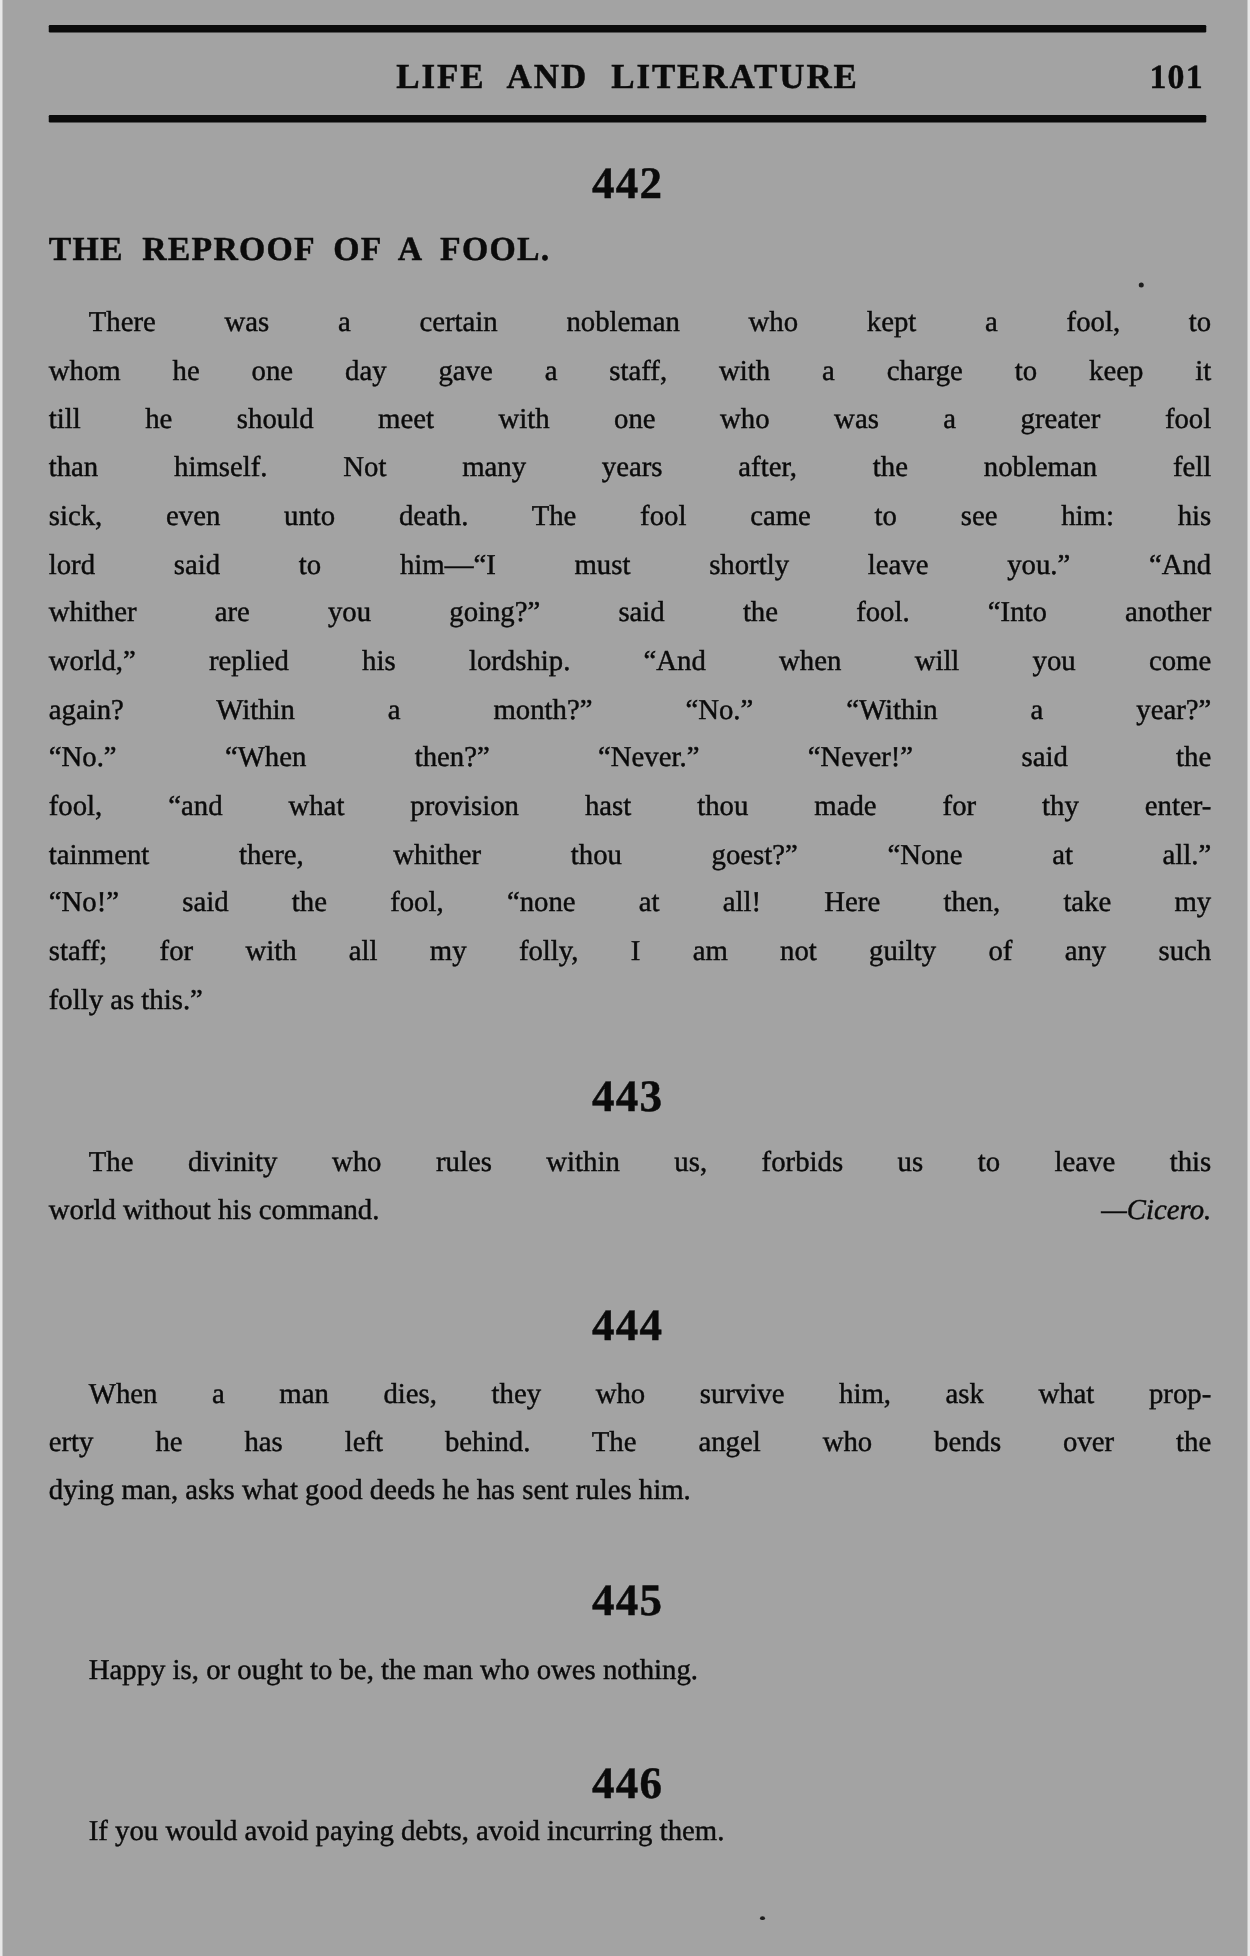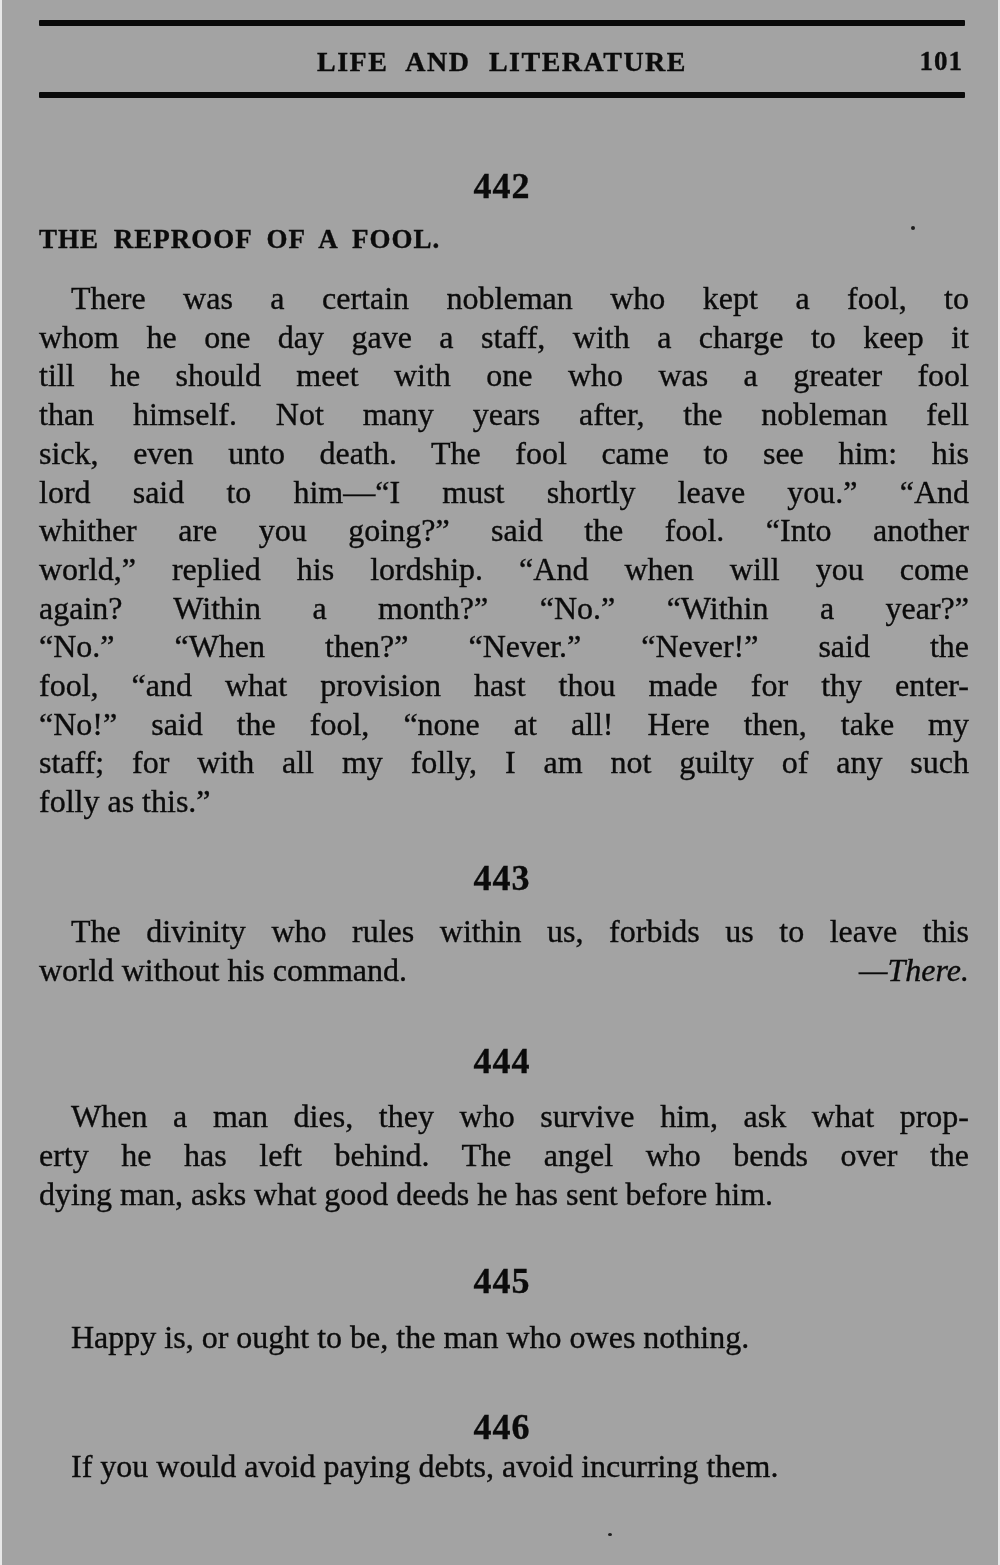--- a/index.html
+++ b/index.html
@@ -37,29 +37,29 @@
     font-weight:bold;text-align:center;
     letter-spacing:1px;
   }
   .entry-title{
     font-size:27px;line-height:30px;
     font-weight:bold;text-align:left;
     letter-spacing:1px;word-spacing:7px;
   }
   .entry-body{width:930px;}
   .line{
-    font-size:32px;line-height:38.7px;
+    font-size:23px;line-height:38.7px;
     text-align:left;
   }
   .line.justify{text-align:justify;text-align-last:justify;}
   .line.indent{text-indent:32px;}
   .line.attr-line{display:flex;justify-content:space-between;align-items:flex-end;}
   .attribution{font-style:italic;}
   
-  #entries .entry:nth-child(1) .entry-number{margin-top:68px;}
+  #entries .entry:nth-child(1) .entry-number{margin-top:28px;}
   #entries .entry:nth-child(1) .entry-title{margin-top:18px;}
   #entries .entry:nth-child(1) .entry-body{margin-top:25px;}
   #entries .entry:nth-child(2) .entry-number{margin-top:37px;}
   #entries .entry:nth-child(2) .entry-body{margin-top:14px;}
   #entries .entry:nth-child(3) .entry-number{margin-top:52px;text-align:center;}
   #entries .entry:nth-child(3) .entry-body{margin-top:16px;}
   #entries .entry:nth-child(4) .entry-number{margin-top:48px;}
   #entries .entry:nth-child(4) .entry-body{margin-top:17px;}
   #entries .entry:nth-child(5) .entry-number{margin-top:50px;}
   #entries .entry:nth-child(5) .entry-body{}
@@ -89,41 +89,42 @@
           <div class="line justify">whom he one day gave a staff, with a charge to keep it</div>
           <div class="line justify">till he should meet with one who was a greater fool</div>
           <div class="line justify">than himself.  Not many years after, the nobleman fell</div>
           <div class="line justify">sick, even unto death.  The fool came to see him: his</div>
           <div class="line justify">lord said to him—“I must shortly leave you.”  “And</div>
           <div class="line justify">whither are you going?” said the fool.  “Into another</div>
           <div class="line justify">world,” replied his lordship.  “And when will you come</div>
           <div class="line justify">again?  Within a month?”  “No.” “Within a year?”</div>
           <div class="line justify">“No.”  “When then?”  “Never.”  “Never!” said the</div>
           <div class="line justify">fool, “and what provision hast thou made for thy enter-</div>
+          <div class="line justify">tainment there, whither thou goest?”  “None at all.”</div>
           <div class="line justify">“No!” said the fool, “none at all!  Here then, take my</div>
           <div class="line justify">staff; for with all my folly, I am not guilty of any such</div>
           <div class="line">folly as this.”</div>
         </div>
       </section>
       <section class="entry">
         <div class="entry-number">443</div>
         <div class="entry-body">
           <div class="line indent justify">The divinity who rules within us, forbids us to leave this</div>
           <div class="line attr-line">
             <span>world without his command.</span>
-            <span class="attribution">—There.</span>
+            <span class="attribution">—Cicero.</span>
           </div>
         </div>
       </section>
       <section class="entry">
         <div class="entry-number">444</div>
         <div class="entry-body">
           <div class="line indent justify">When a man dies, they who survive him, ask what prop-</div>
           <div class="line justify">erty he has left behind.  The angel who bends over the</div>
-          <div class="line">dying man, asks what good deeds he has sent before him.</div>
+          <div class="line">dying man, asks what good deeds he has sent rules him.</div>
         </div>
       </section>
       <section class="entry">
         <div class="entry-number">445</div>
         <div class="entry-body">
           <div class="line indent">Happy is, or ought to be, the man who owes nothing.</div>
         </div>
       </section>
       <section class="entry">
         <div class="entry-number">446</div>

